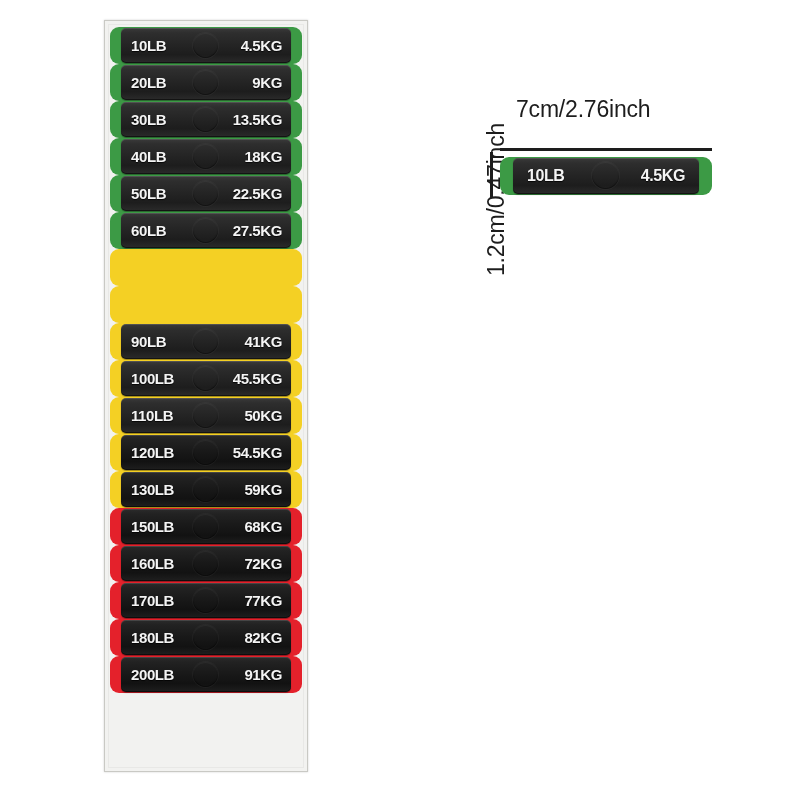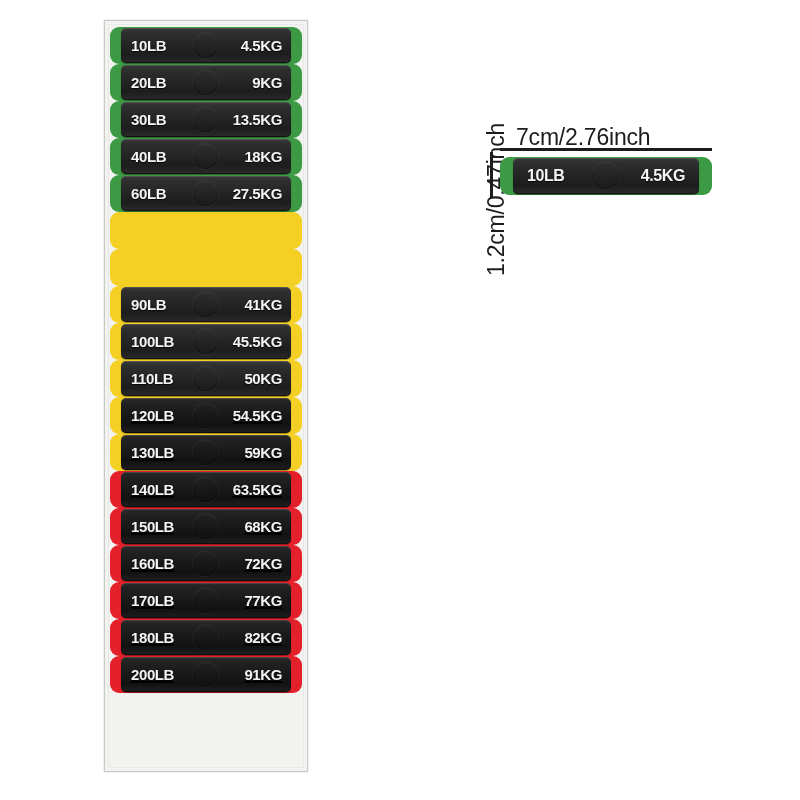--- a/index.html
+++ b/index.html
@@ -89,21 +89,20 @@
   }
   
   .strip-row.dark .strip-body{
     background:
       linear-gradient(180deg,
         #2b2b2b 0%,
         #222 14%,
         #191919 46%,
         #121212 76%,
         #1f1f1f 100%);
-    text-decoration: underline;
   }
 
   
   .strip-emboss {
     position: absolute;
     left: 50%;
     top: 50%;
     width: 25px;
     height: 25px;
     margin-left: -13px;
@@ -133,21 +132,21 @@
     position: absolute;
     left: 452px;
     top: 100px;
     width: 290px;
     height: 200px;
   }
 
   #width-label {
     position: absolute;
     left: 516px;
-    top: 124px;
+    top: 96px;
     font-size: 23px;
     color: #1d1d1d;
     white-space: nowrap;
     letter-spacing: -0.2px;
   }
   #width-rule {
     position: absolute;
     left: 500px;
     top: 148px;
     width: 212px;
@@ -237,20 +236,28 @@
         <div class="strip-body">
           <span class="strip-emboss"></span>
           <span class="strip-lb">40LB</span>
           <span class="strip-kg">18KG</span>
         </div>
       </div>
       <div class="strip-row c-green">
         <div class="strip-band"></div>
         <div class="strip-body">
           <span class="strip-emboss"></span>
+          <span class="strip-lb">50LB</span>
+          <span class="strip-kg">22.5KG</span>
+        </div>
+      </div>
+      <div class="strip-row c-green">
+        <div class="strip-band"></div>
+        <div class="strip-body">
+          <span class="strip-emboss"></span>
           <span class="strip-lb">60LB</span>
           <span class="strip-kg">27.5KG</span>
         </div>
       </div>
       <div class="strip-row c-yellow">
         <div class="strip-band"></div>
       </div>
       <div class="strip-row c-yellow">
         <div class="strip-band"></div>
       </div>
@@ -285,28 +292,20 @@
           <span class="strip-lb">120LB</span>
           <span class="strip-kg">54.5KG</span>
         </div>
       </div>
       <div class="strip-row c-yellow dark">
         <div class="strip-band"></div>
         <div class="strip-body">
           <span class="strip-emboss"></span>
           <span class="strip-lb">130LB</span>
           <span class="strip-kg">59KG</span>
-        </div>
-      </div>
-      <div class="strip-row c-red dark">
-        <div class="strip-band"></div>
-        <div class="strip-body">
-          <span class="strip-emboss"></span>
-          <span class="strip-lb">140LB</span>
-          <span class="strip-kg">63.5KG</span>
         </div>
       </div>
       <div class="strip-row c-red dark">
         <div class="strip-band"></div>
         <div class="strip-body">
           <span class="strip-emboss"></span>
           <span class="strip-lb">150LB</span>
           <span class="strip-kg">68KG</span>
         </div>
       </div>

